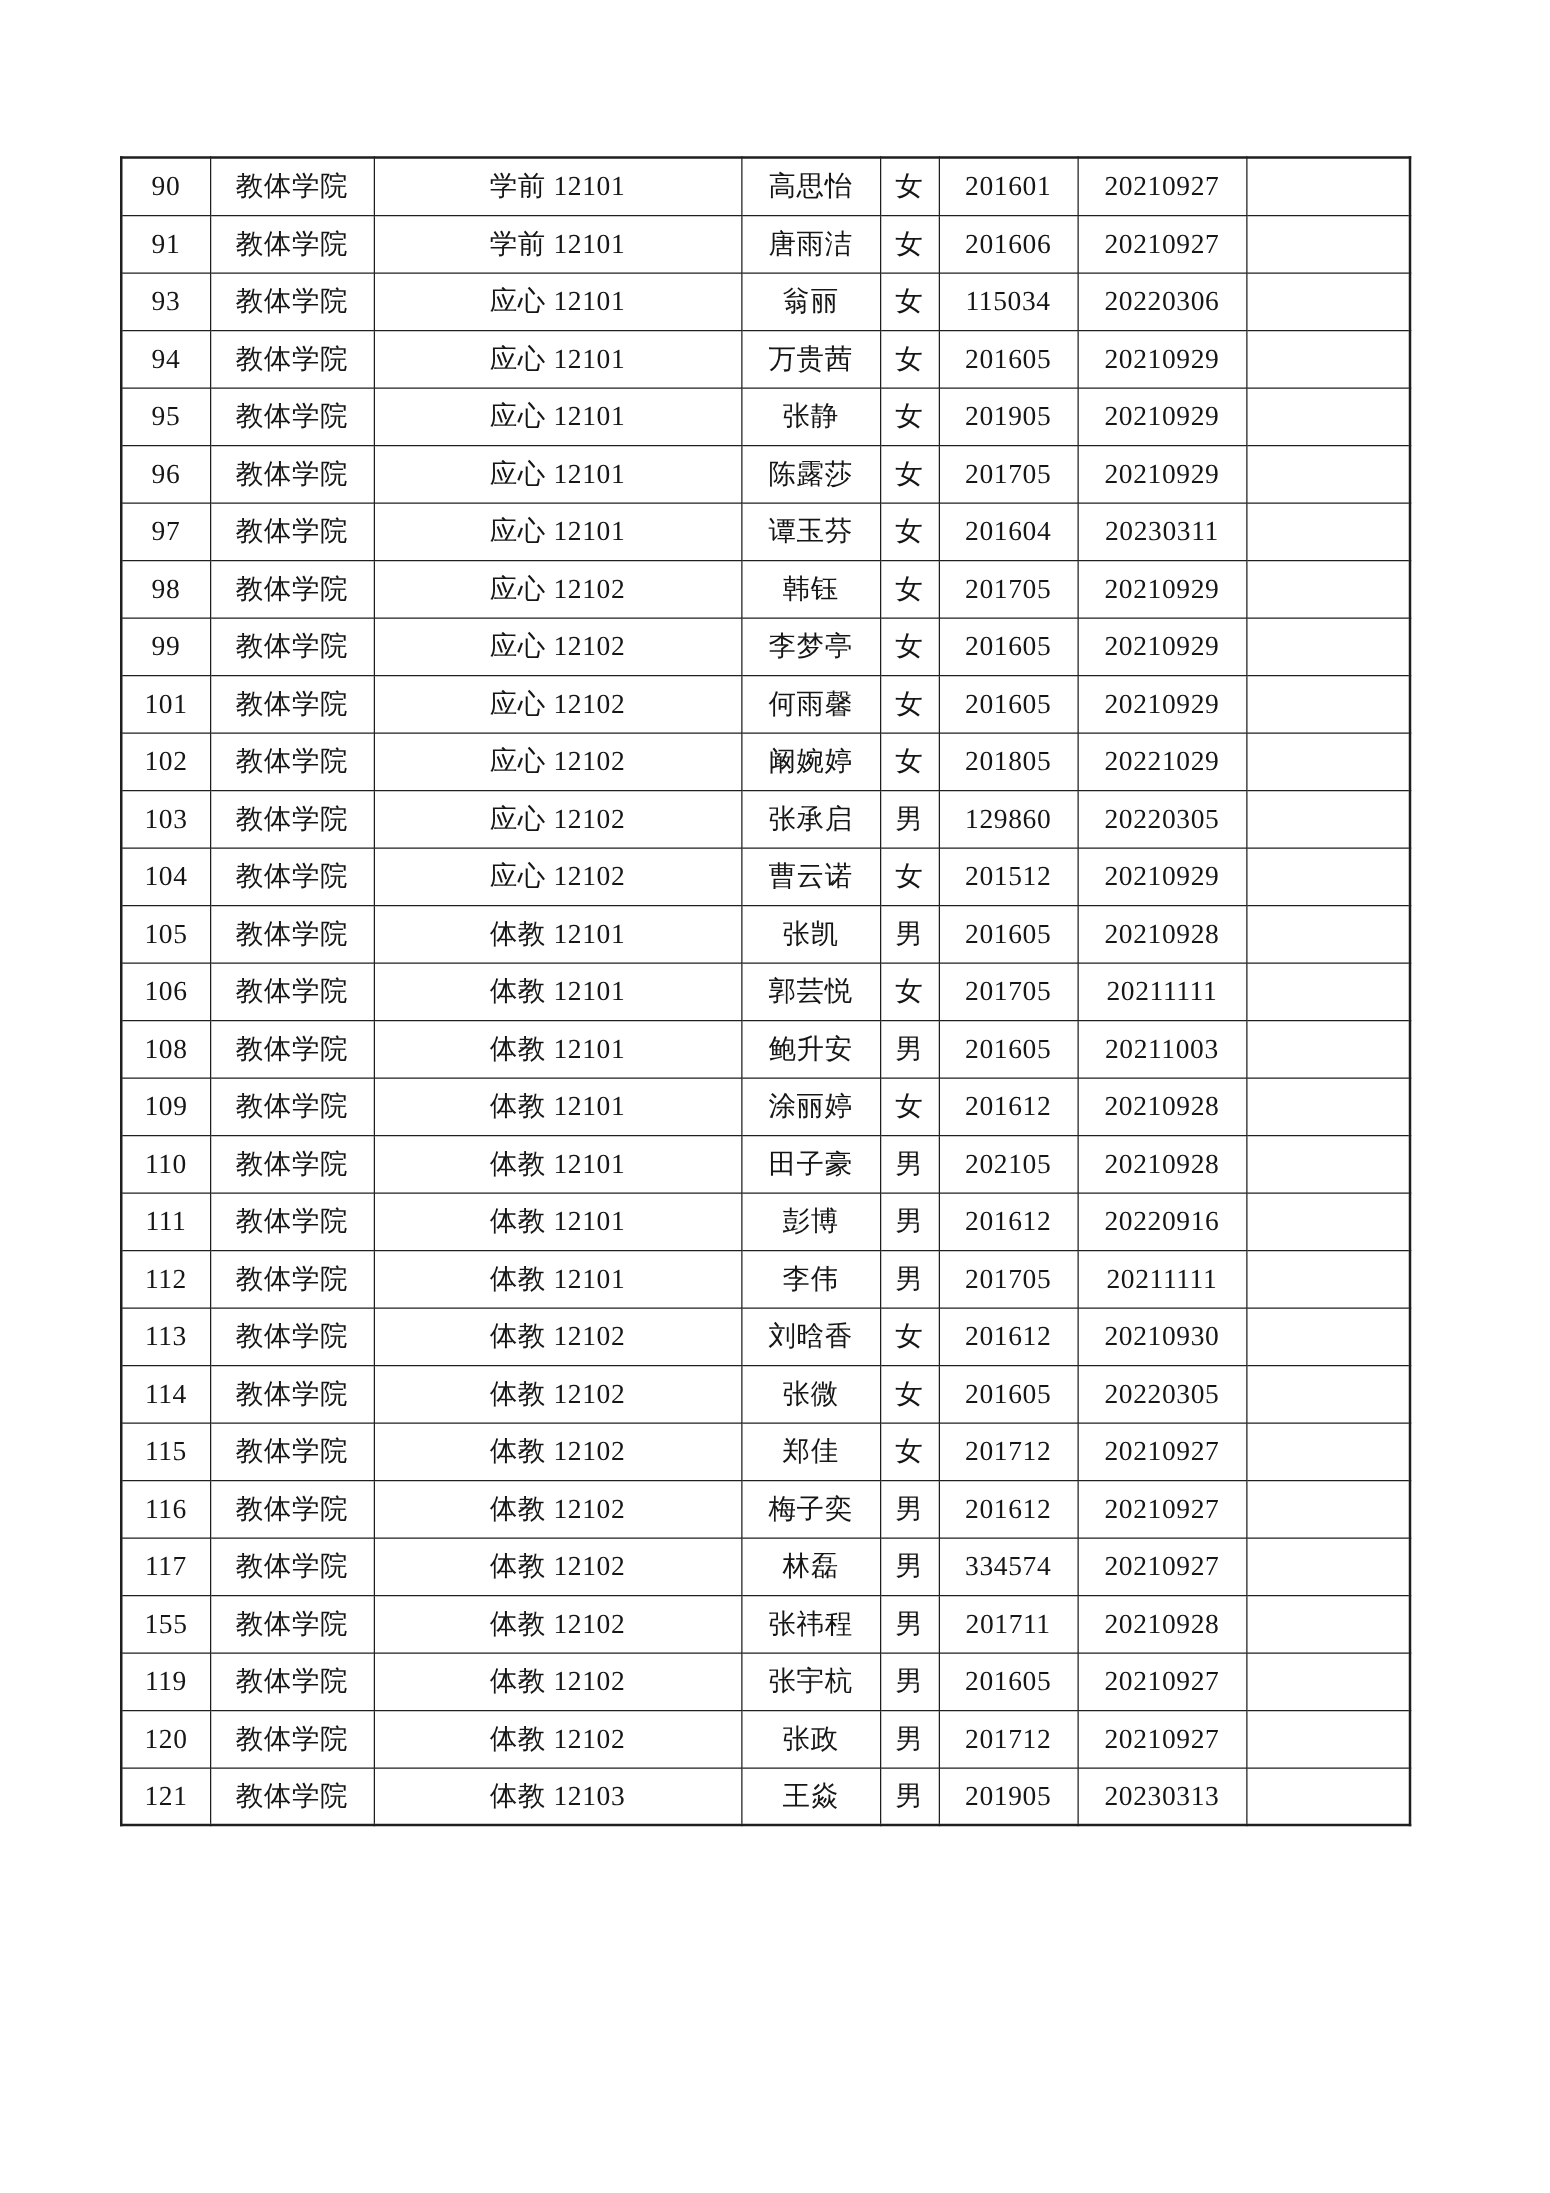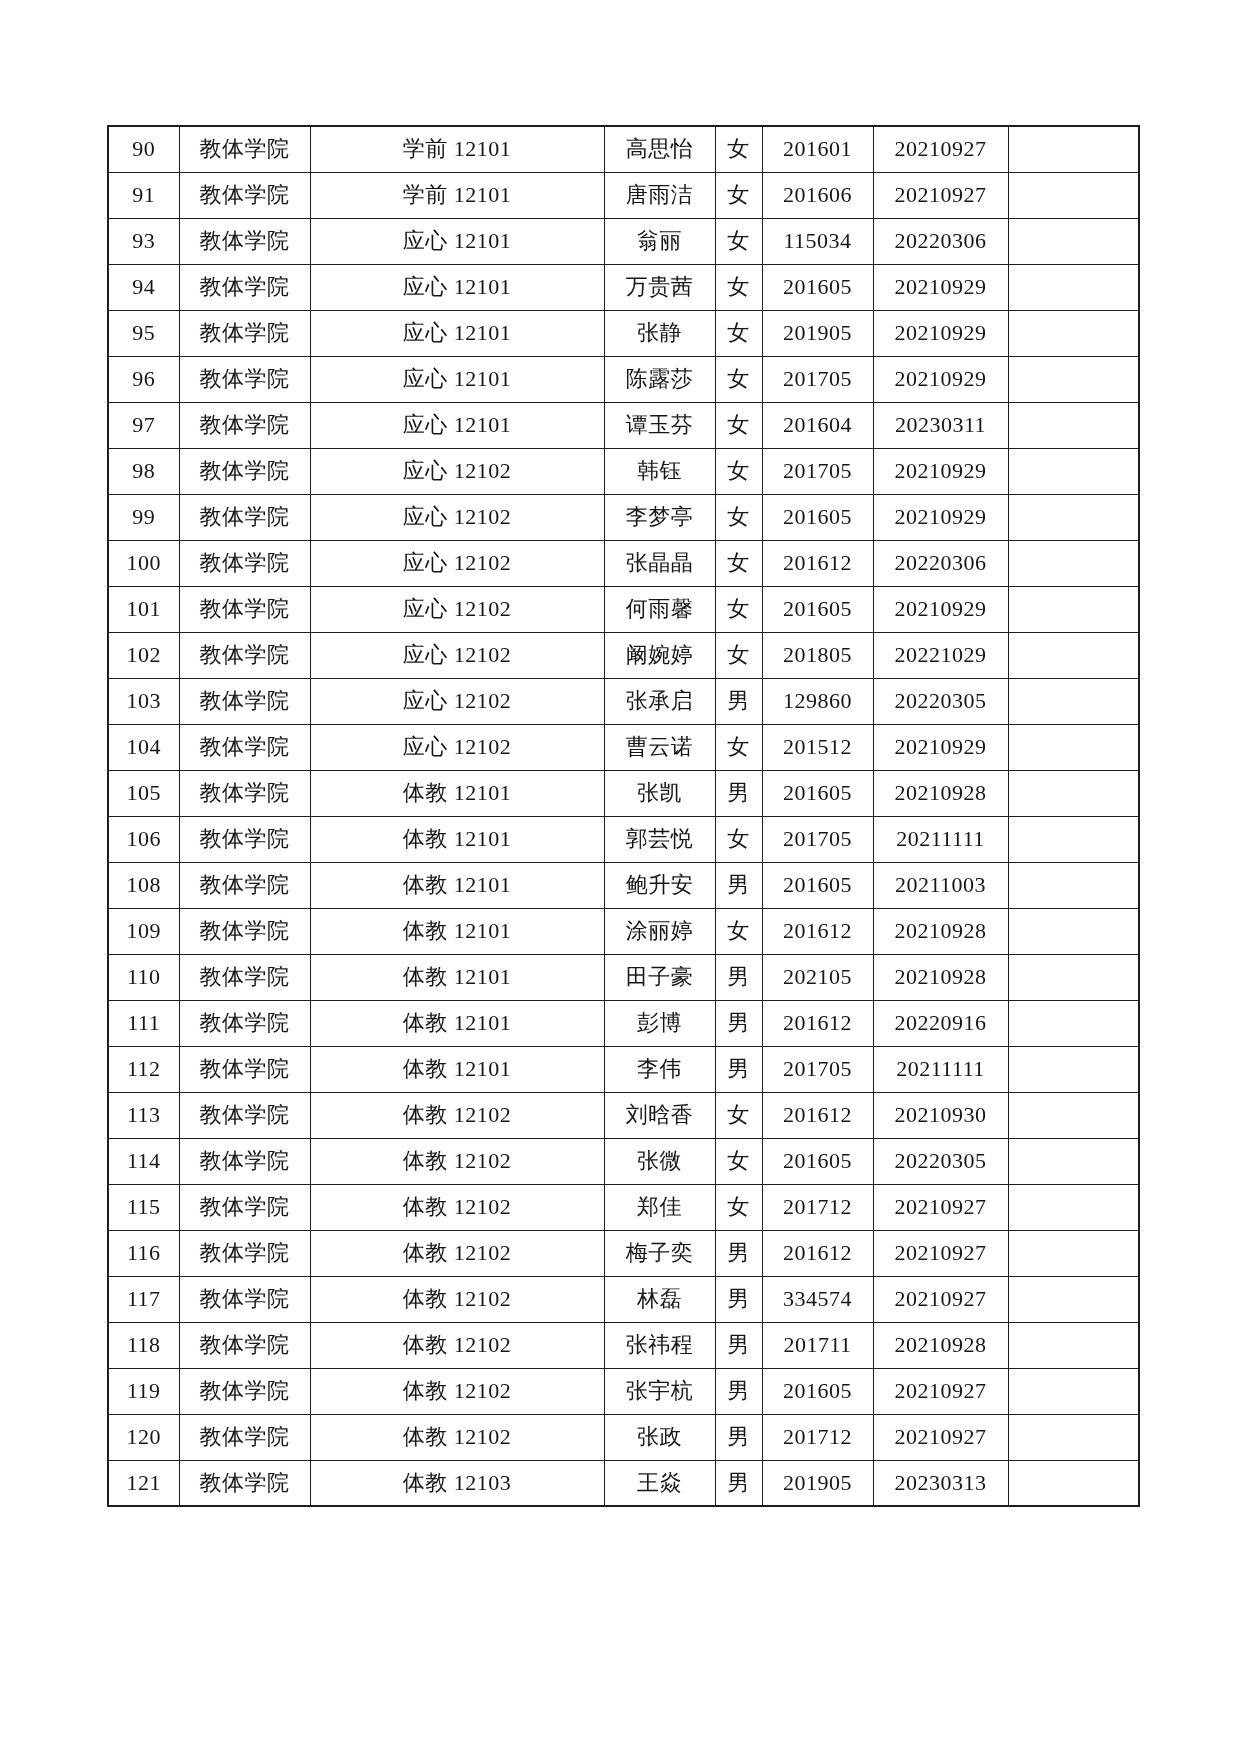--- a/index.html
+++ b/index.html
@@ -16,21 +16,21 @@
   .page {
     position: absolute;
     left: 0; top: 0;
     width: 1240px;
     height: 1754px;
     background: #ffffff;
     overflow: hidden;
   }
   table.roster {
     position: absolute;
-    left: 107px;
+    left: 96px;
     top: 125px;
     width: 1031px;
     border-collapse: collapse;
     table-layout: fixed;
     border: 2px solid #1f1f1f;
   }
   table.roster td {
     border: 1.5px solid #1f1f1f;
     text-align: center;
     vertical-align: middle;
@@ -153,30 +153,20 @@
           <td>99</td>
           <td>教体学院</td>
           <td>应心 12102</td>
           <td>李梦亭</td>
           <td>女</td>
           <td>201605</td>
           <td>20210929</td>
           <td></td>
         </tr>
         <tr>
-          <td>100</td>
-          <td>教体学院</td>
-          <td>应心 12102</td>
-          <td>张晶晶</td>
-          <td>女</td>
-          <td>201612</td>
-          <td>20220306</td>
-          <td></td>
-        </tr>
-        <tr>
           <td>101</td>
           <td>教体学院</td>
           <td>应心 12102</td>
           <td>何雨馨</td>
           <td>女</td>
           <td>201605</td>
           <td>20210929</td>
           <td></td>
         </tr>
         <tr>
@@ -323,21 +313,21 @@
           <td>117</td>
           <td>教体学院</td>
           <td>体教 12102</td>
           <td>林磊</td>
           <td>男</td>
           <td>334574</td>
           <td>20210927</td>
           <td></td>
         </tr>
         <tr>
-          <td>118</td>
+          <td>155</td>
           <td>教体学院</td>
           <td>体教 12102</td>
           <td>张祎程</td>
           <td>男</td>
           <td>201711</td>
           <td>20210928</td>
           <td></td>
         </tr>
         <tr>
           <td>119</td>

